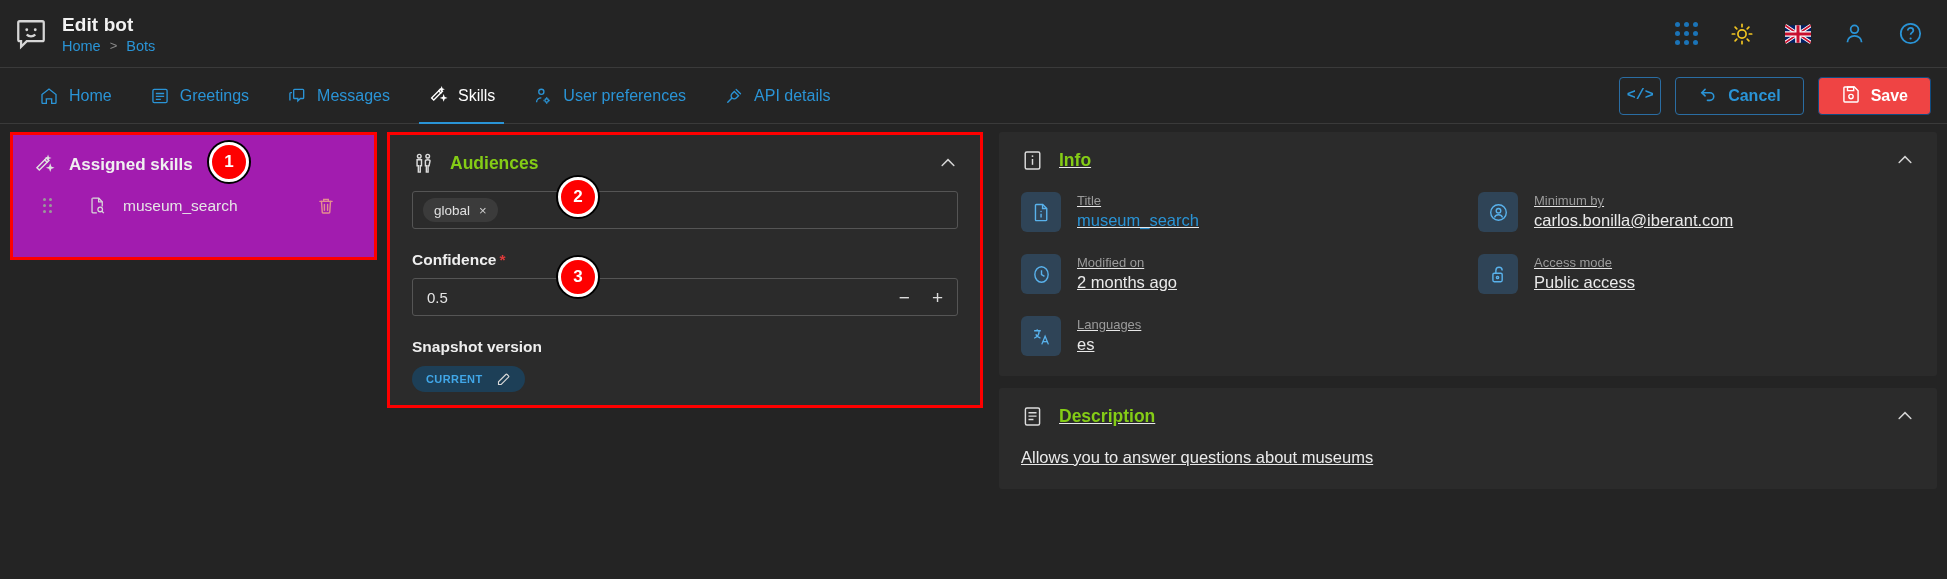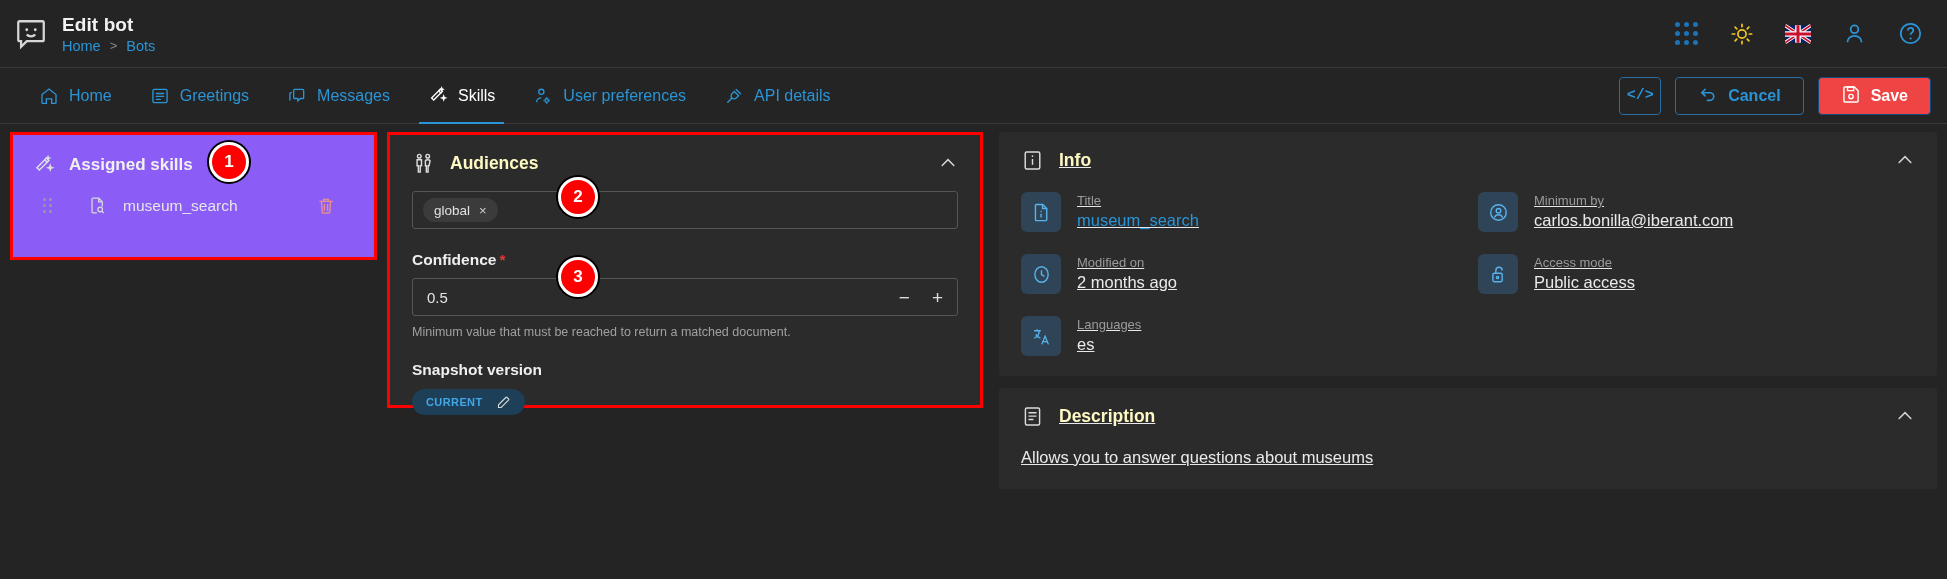--- a/index.html
+++ b/index.html
@@ -73,21 +73,21 @@
 
   
   .body-area { display: flex; gap: 0; padding: 0; height: 455px; }
 
   .panel { background: #2b2b2b; border-radius: 3px; text-decoration: underline; }
 
   
   .col-left { width: 387px; flex: none; padding: 8px 10px 0 10px; }
   .skills-panel {
     border: 3px solid #fe0000;
-    background: #8b5cf6;
+    background: #a21caf;
     height: 128px;
     position: relative;
   }
   .skills-head { display: flex; align-items: center; gap: 14px; padding: 17px 0 0 20px; }
   .skills-head .wand { width: 22px; height: 22px; color: #e0e0e0; }
   .skills-title { font-size: 17px; font-weight: bold; color: #f0f0f0; }
   .plus-btn { font-size: 26px; color: #e3e3e3; line-height: 1; cursor: pointer; font-weight: 300; margin-left: 6px; }
 
   .skill-row { display: flex; align-items: center; padding: 18px 0 0 30px; position: relative; }
   .drag-handle { display: grid; grid-template-columns: repeat(2, 3px); grid-template-rows: repeat(3, 3px); gap: 3px; cursor: grab; }
@@ -100,21 +100,21 @@
   .col-mid { width: 596px; flex: none; padding: 8px 0 0 0; }
   .aud-panel {
     border: 3px solid #fe0000;
     background: #2b2b2b;
     height: 276px;
     padding: 0 22px;
     position: relative;
   }
   .panel-head { display: flex; align-items: center; gap: 15px; height: 56px; }
   .panel-head .ph-ico { width: 23px; height: 23px; color: #dcdcdc; flex: none; }
-  .panel-title { font-size: 17.5px; font-weight: bold; color: #fef9c3; }
+  .panel-title { font-size: 17.5px; font-weight: bold; color: #84cc16; }
   .chevron { margin-left: auto; width: 20px; height: 20px; color: #d4d4d4; cursor: pointer; }
 
   .chip-input {
     height: 38px; border: 1px solid #555; border-radius: 3px;
     display: flex; align-items: center; padding: 0 10px; gap: 8px;
   }
   .chip {
     background: #3b3b3b; border-radius: 13px; height: 24px;
     display: flex; align-items: center; gap: 9px;
     padding: 0 11px; font-size: 13.5px; color: #e0e0e0;
@@ -414,21 +414,20 @@
           <span>Confidence</span><span class="req">*</span>
         </div>
 
         <div class="num-input">
           <span>0.5</span>
           <span class="stepper">
             <span>−</span>
             <span>+</span>
           </span>
         </div>
-        <div class="helper">Minimum value that must be reached to return a matched document.</div>
 
         <div class="snap-label">Snapshot version</div>
         <span class="pill">
           <span>CURRENT</span>
           <span class="pencil">
             <svg viewBox="0 0 24 24" width="15" height="15" fill="none" stroke="currentColor" stroke-width="1.8" stroke-linecap="round">
               <path d="M4 20h4.3L20 8.3a1.5 1.5 0 0 0 0-2.1l-2.2-2.2a1.5 1.5 0 0 0-2.1 0L4 15.7z"></path>
             </svg>
           </span>
         </span>

